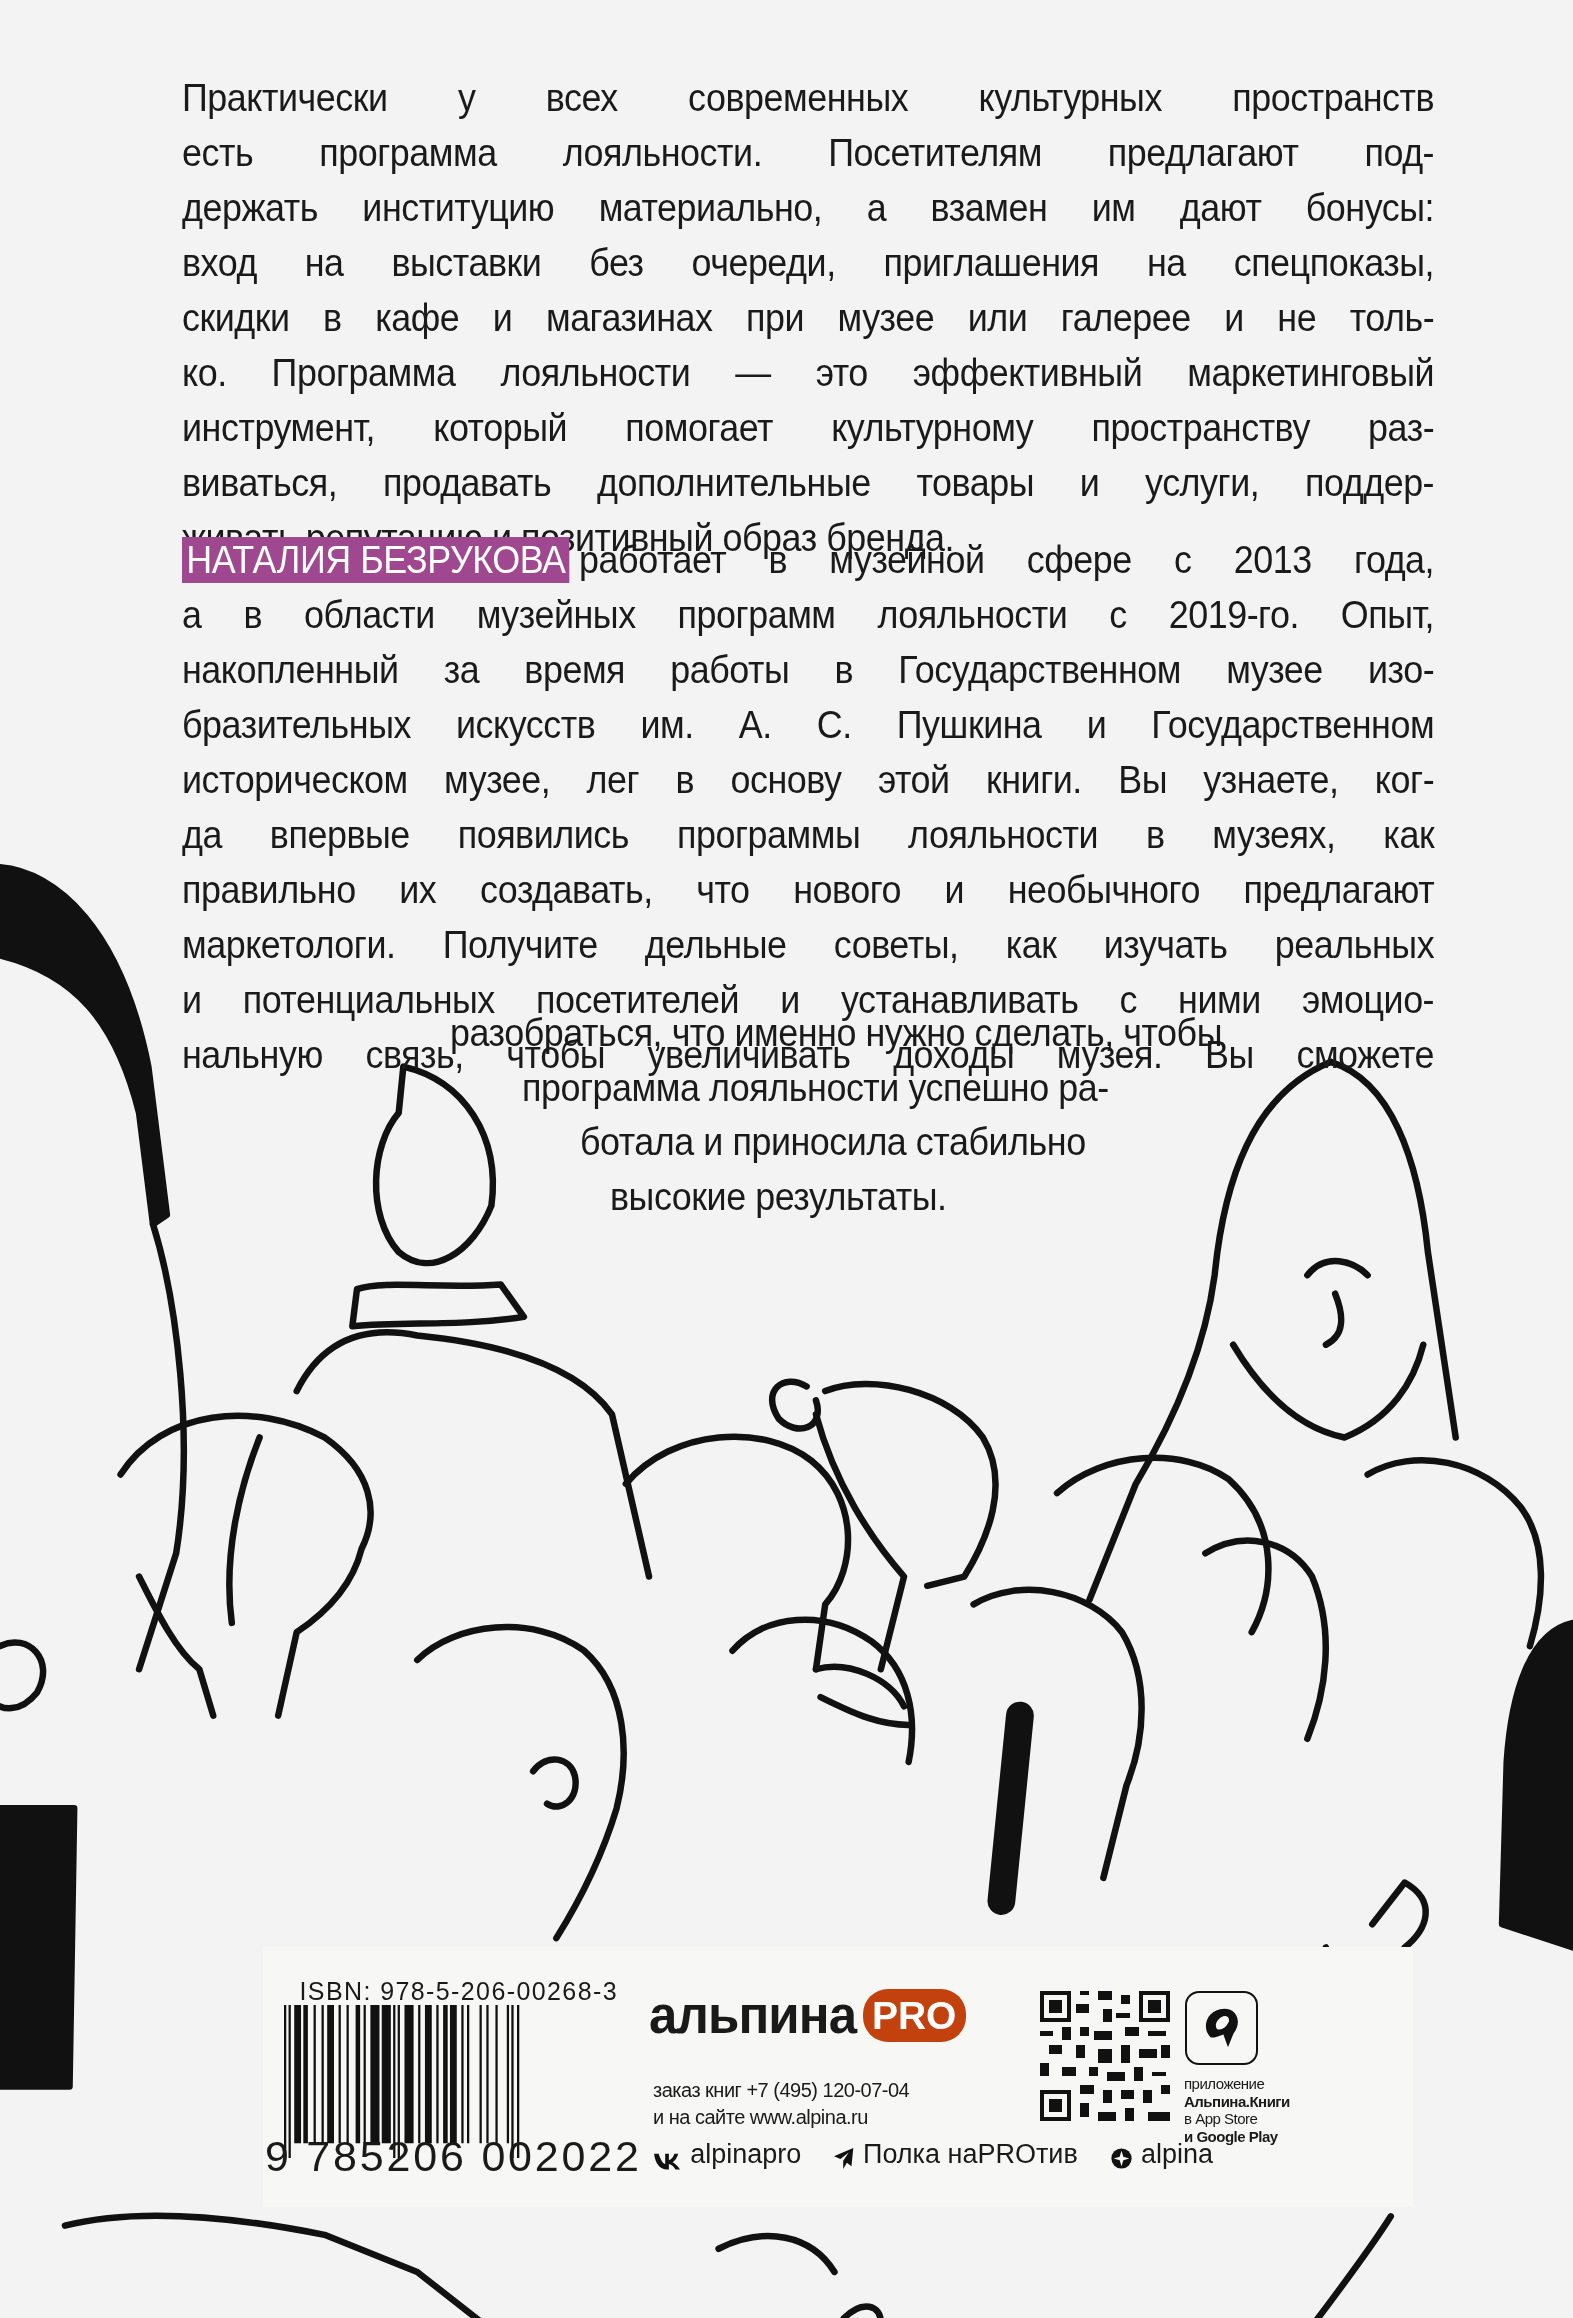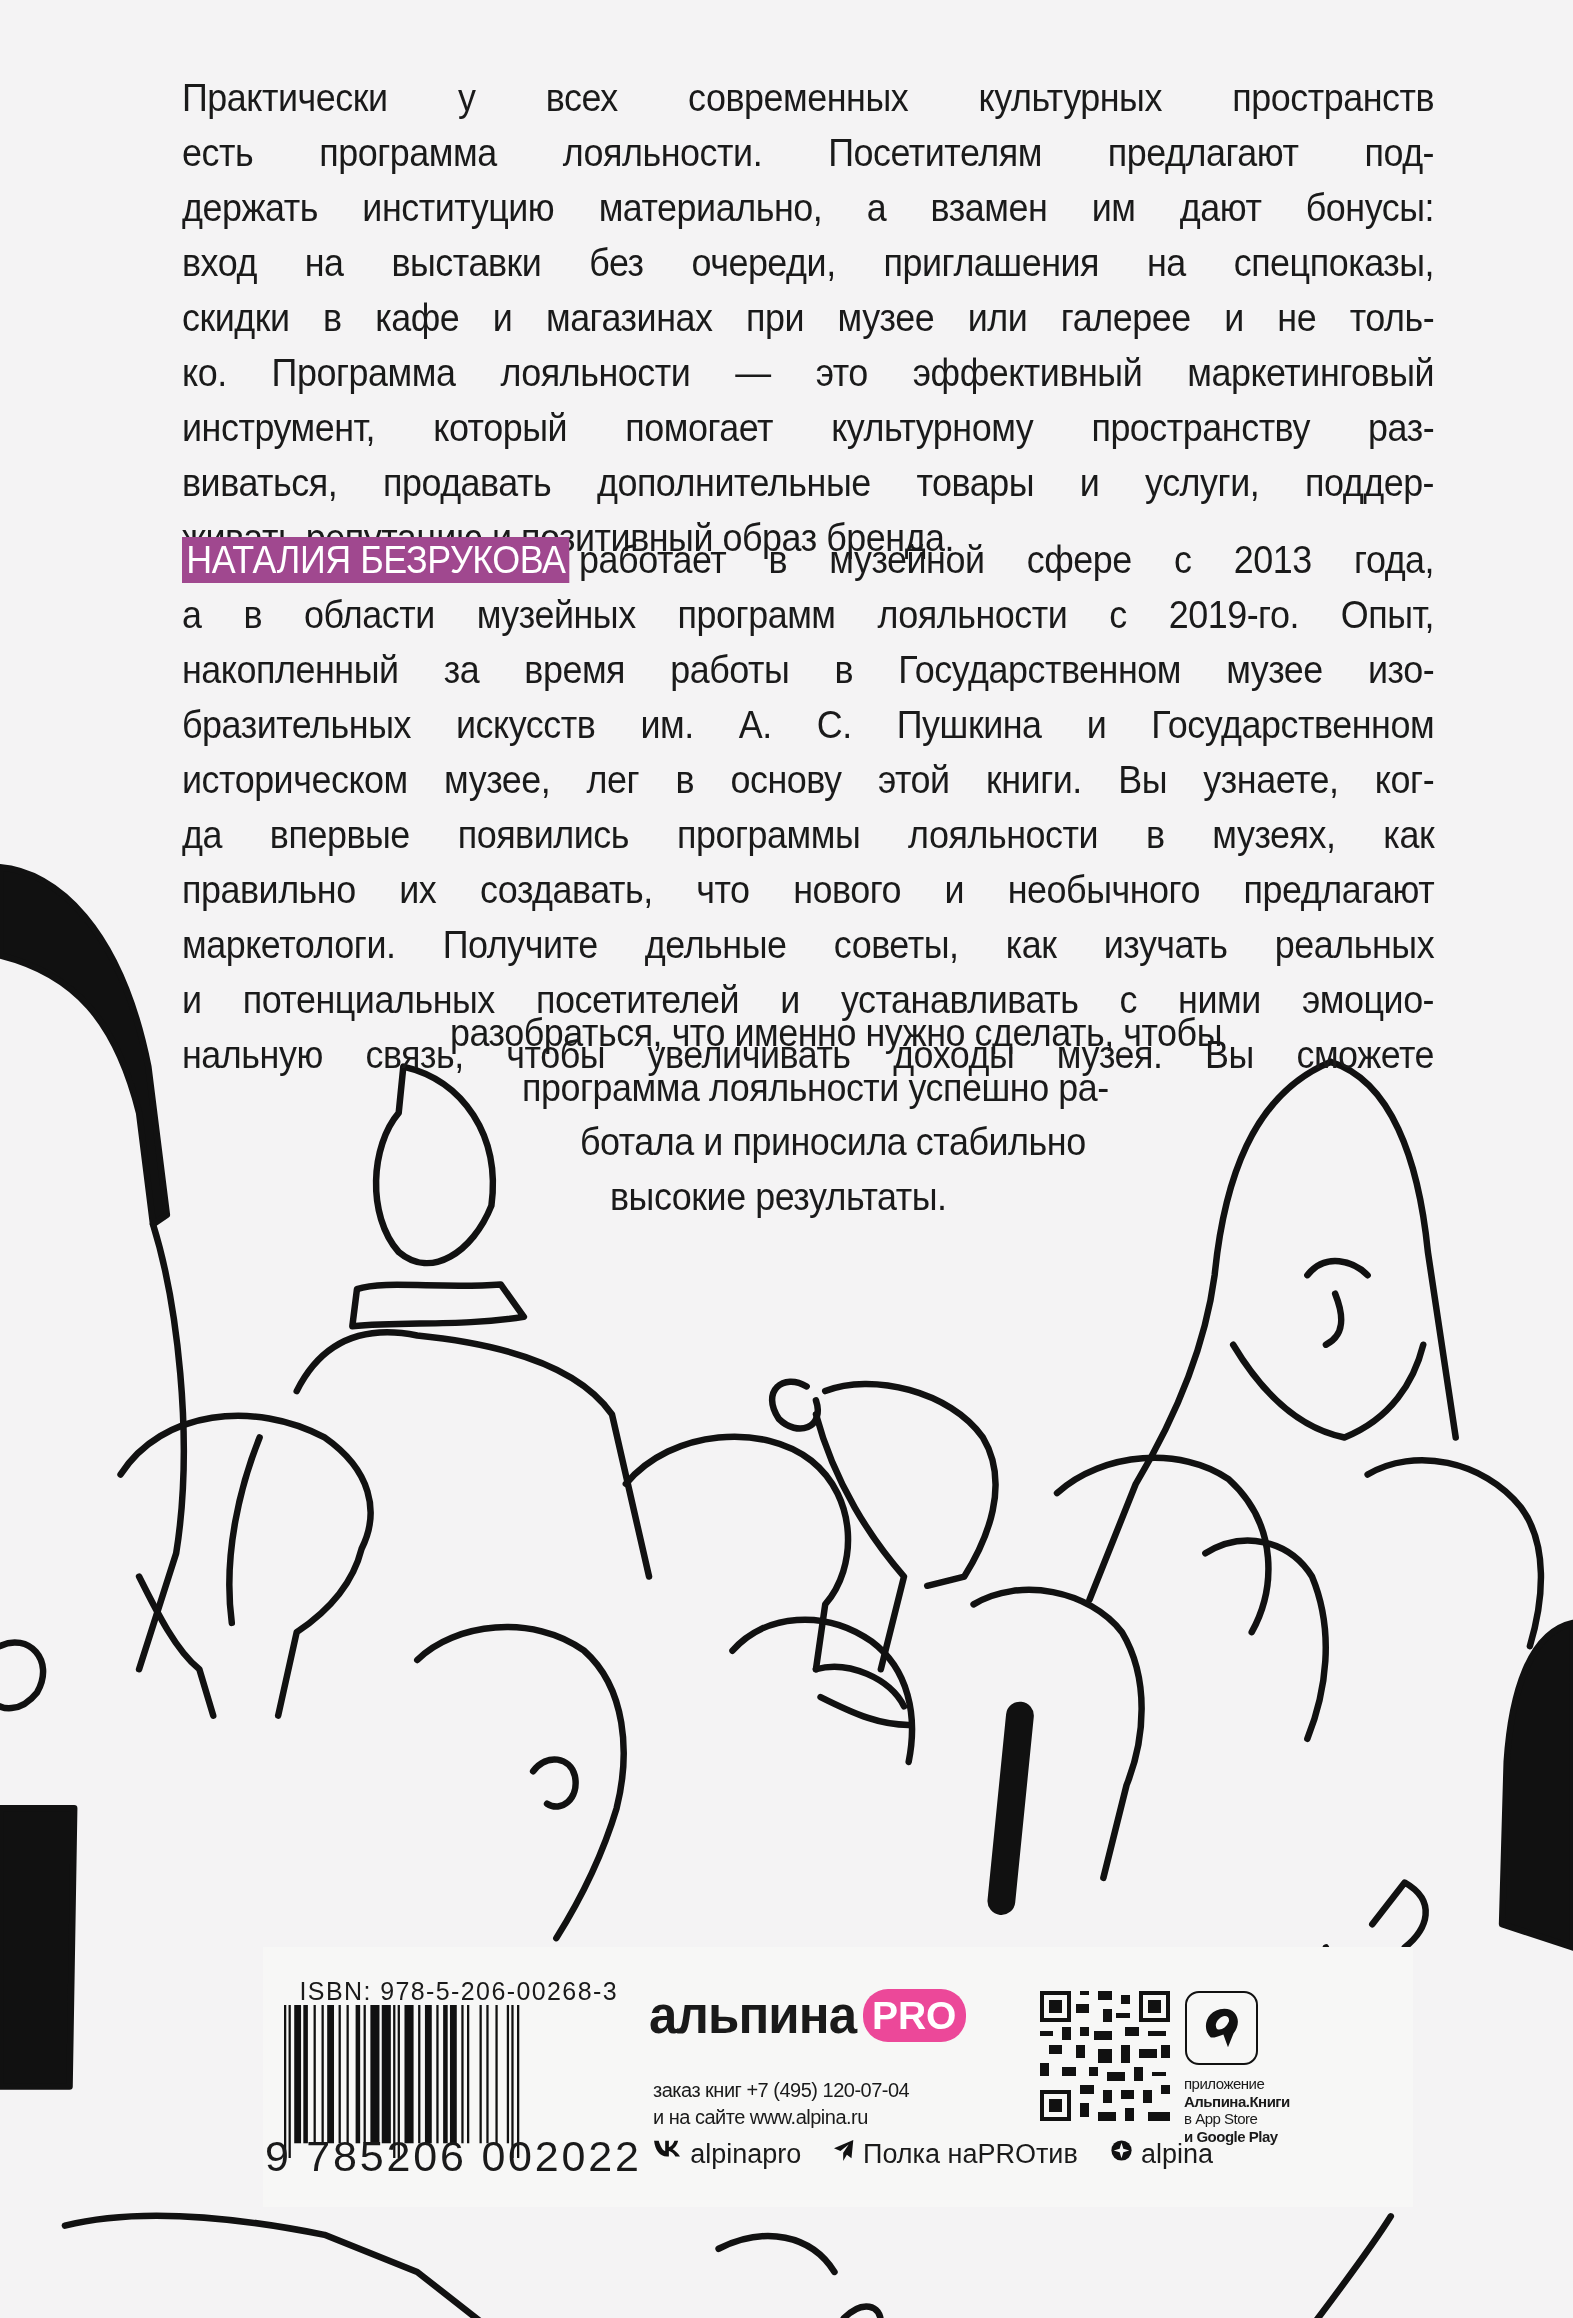--- a/index.html
+++ b/index.html
@@ -35,25 +35,25 @@
 
     .info-box {
       position: absolute; left: 263px; top: 1947px; width: 1150px; height: 260px;
       background: #f7f7f6;
     }
     .isbn { position: absolute; left: 18.5px; top: 30px; font-size: 25px; letter-spacing: 1.4px; font-family: "Liberation Sans", sans-serif; margin-left: 18px; }
     .barcode { position: absolute; left: 21.3px; top: 58px; width: 341px; height: 153px; }
     .barcode-digits { position: absolute; left: 1.9px; top: 185px; font-size: 43px; letter-spacing: 2.8px; }
     .logo { position: absolute; left: 386px; top: 39px; display: flex; align-items: center; }
     .logo-word { font-size: 51px; font-weight: bold; letter-spacing: -0.9px; }
-    .logo-pro { margin-left: 6.5px; background: #ec4899; color: #fff; border-radius: 25px;
+    .logo-pro { margin-left: 6.5px; background: #c2410c; color: #fff; border-radius: 25px;
       font-weight: bold; font-size: 39px; padding: 7.4px 9.3px; line-height: 39px; }
     .order { position: absolute; left: 390px; top: 130px; font-size: 20px; line-height: 27px; letter-spacing: -0.5px; }
     .socials { position: absolute; left: 390px; top: 192px; font-size: 27px; display: flex; gap: 32px; align-items: center; }
-    .social { display: flex; align-items: flex-start; gap: 8.3px; }
+    .social { display: flex; align-items: flex-end; gap: 8.3px; }
     .qr { position: absolute; left: 777px; top: 44px; width: 130px; height: 130px; }
     .app-icon { position: absolute; left: 922px; top: 44px; width: 73px; height: 74px;
       border: 2.8px solid #111; border-radius: 14px; box-sizing: border-box;
       display: flex; align-items: center; justify-content: center; }
     .app-text { position: absolute; left: 921px; top: 128px; font-size: 15px; line-height: 17.6px; font-weight: bold; letter-spacing: -0.5px; }
   </style>
 </head>
 <body>
 
 <div class="cover">

